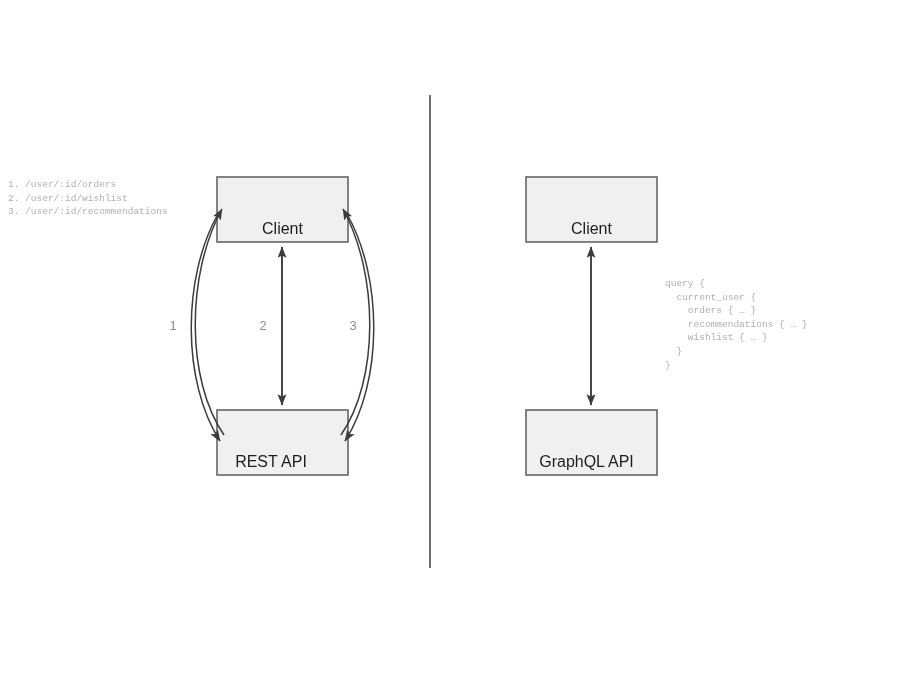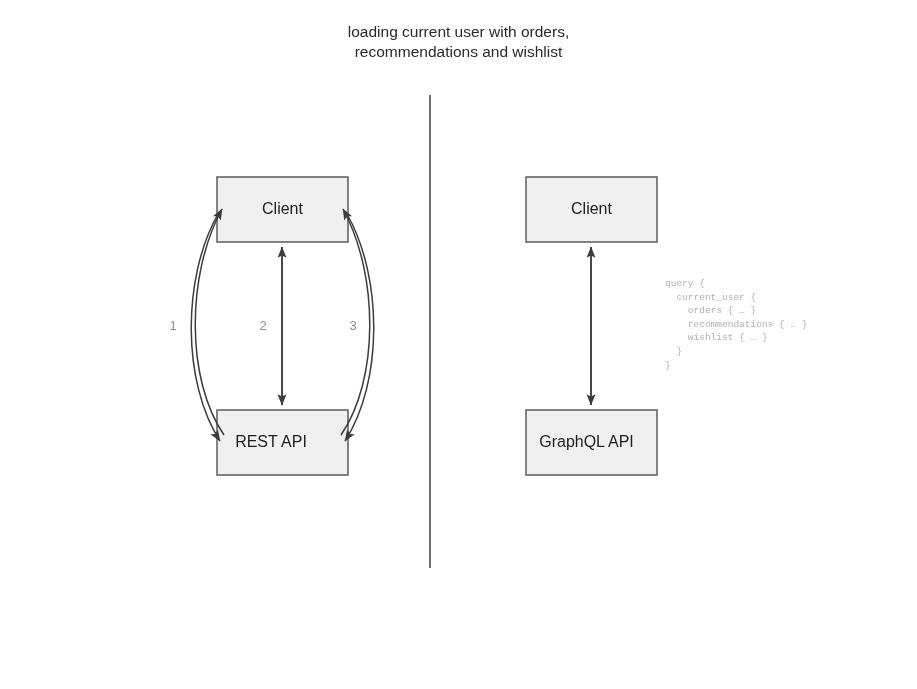--- a/index.html
+++ b/index.html
@@ -35,20 +35,21 @@
     line-height: 20px;
     color: #2a2a2a;
     white-space: pre-line;
   }
   .node-label {
     position: absolute;
     text-align: center;
     font-size: 16px;
     color: #1d1d1d;
     pointer-events: none;
+    margin-top: 20px;
   }
   .edge-number {
     position: absolute;
     font-size: 13px;
     color: #8e8e8e;
     text-align: center;
     width: 20px;
   }
   .code-block {
     position: absolute;
@@ -65,22 +66,20 @@
   .gql-query {
     left: 665px;
     top: 277px;
   }
 </style>
 </head>
 <body>
 
 <div id="canvas">
 
-  <div class="title">loading current user with orders,
-recommendations and wishlist</div>
 
   <svg id="diagram-svg" viewBox="0 0 917 689" xmlns="http://www.w3.org/2000/svg">
     <defs>
       <marker id="arrowhead" markerWidth="9" markerHeight="9" refX="7.2" refY="3" orient="auto" markerUnits="strokeWidth">
         <path d="M0,0 L7.5,3 L0,6 L1.6,3 z" fill="#3c3c3c"></path>
       </marker>
     </defs>
 
     <line x1="430" y1="95" x2="430" y2="568" stroke="#4d4d4d" stroke-width="1.6"></line>
 
@@ -126,20 +125,23 @@
   <div class="node-label" style="left:526px; top:200px; width:131px;">Client</div>
 
   <div class="node-label" style="left:526px; top:433px; width:121px;">GraphQL API</div>
 
   <div class="edge-number" style="left:163px; top:318px;">1</div>
 
   <div class="edge-number" style="left:253px; top:318px;">2</div>
 
   <div class="edge-number" style="left:343px; top:318px;">3</div>
 
+  <div class="code-block rest-list">1. /user/:id/orders
+2. /user/:id/wishlist
+3. /user/:id/recommendations</div>
 
   <div class="code-block gql-query">query {
   current_user {
     orders { … }
     recommendations { … }
     wishlist { … }
   }
 }</div>
 
 </div>

